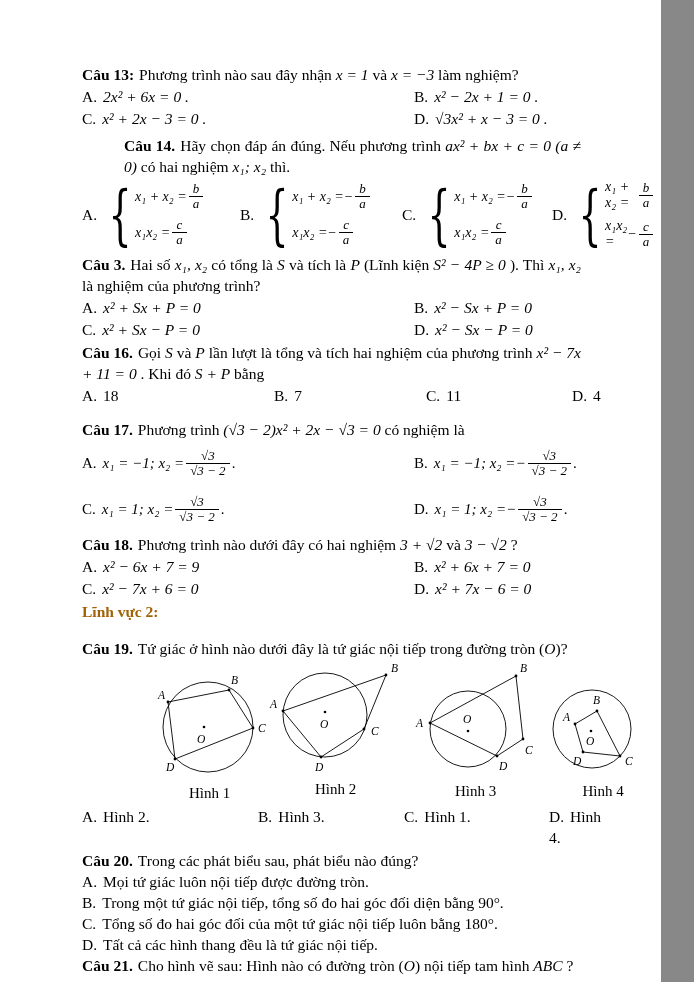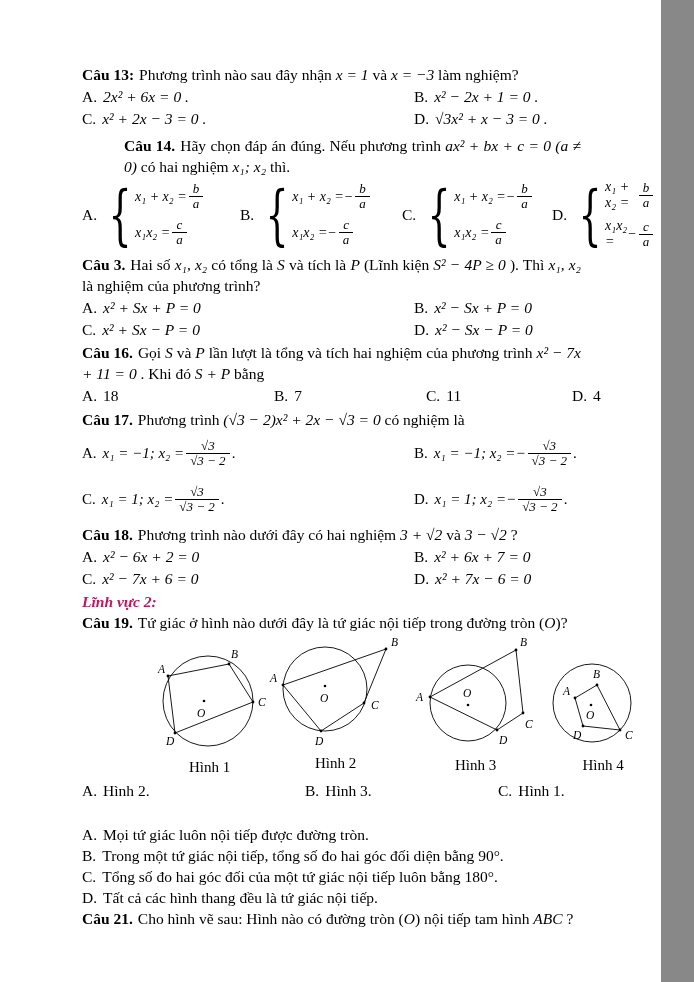--- a/index.html
+++ b/index.html
@@ -8,41 +8,41 @@
     font-family:"Liberation Serif","DejaVu Serif",serif;
     color:#000;font-size:15.5px;line-height:21px;overflow:hidden;
     box-sizing:border-box;padding:64px 80px 0 82px;
   }
   .q{text-align:justify;margin:0;}
   .qlabel{font-weight:bold;margin-right:5px;}
   .m{font-style:italic;}
   .k{margin-right:6px;}
   .cols2{display:grid;grid-template-columns:332px 1fr;row-gap:1px;margin:1px 0 2px 0;}
   .cols4-16{display:grid;grid-template-columns:192px 152px 146px 1fr;margin:1px 0 2px 0;}
-  .cols4-19{display:grid;grid-template-columns:176px 146px 145px 1fr;margin:3px 0 2px 0;gap:47px;}
+  .cols4-19{display:grid;grid-template-columns:176px 146px 145px 1fr;margin:3px 0 2px 0;}
   .sysrow{display:grid;grid-template-columns:158px 162px 150px 1fr;align-items:center;margin:2px 0 4px 0;}
   .sys{display:flex;align-items:center;}
   .brace{display:inline-block;font-size:66px;font-weight:400;line-height:0.9;
          transform:scaleX(0.55);transform-origin:center;margin:0 -6px 0 -4px;
          font-family:"DejaVu Serif",serif;}
   .eqs{display:flex;flex-direction:column;gap:7px;}
   .eq{display:flex;align-items:center;font-size:14px;line-height:16px;}
   .frac{display:inline-block;vertical-align:middle;text-align:center;
         font-size:13px;line-height:14px;margin:0 2px;}
   .frac .num{display:block;padding:0 4px;border-bottom:1px solid #000;}
   .frac .den{display:block;padding:0 4px;}
   .fracline{display:flex;align-items:center;min-height:45px;font-size:15px;}
-  .red{color:#be185d;font-weight:bold;margin:2px 0 0 0;font-style:italic;}
+  .red{color:#a16207;font-weight:bold;margin:2px 0 16px 0;}
   .figrow{position:relative;height:142px;margin-top:2px;}
   .fig{position:absolute;text-align:center;}
   .figcap{font-size:15px;margin-top:0;}
   svg{display:block;}
   svg text{font-family:"Liberation Serif","DejaVu Serif",serif;font-style:italic;font-size:11.5px;}
   .optline{margin:0;}
-  .mt2{margin-top:2px;} .mt4{margin-top:3px;font-family:Liberation Serif, serif;} .mt6{margin-top:6px;margin-left:42px;}
+  .mt2{margin-top:2px;} .mt4{margin-top:13px;font-family:Liberation Serif, serif;} .mt6{margin-top:6px;margin-left:42px;}
 </style>
 </head>
 <body>
 
 <div class="page">
 
   <p class="q"><span class="qlabel">Câu 13:</span><span>Phương trình nào sau đây nhận </span><span class="m">x = 1</span><span> và </span><span class="m">x = −3</span><span> làm nghiệm?</span></p>
   <div class="cols2">
     <div class="optline"><span class="k">A.</span><span class="m">2x² + 6x = 0 .</span></div>
     <div class="optline"><span class="k">B.</span><span class="m">x² − 2x + 1 = 0 .</span></div>
@@ -197,21 +197,21 @@
         <span class="frac m">
           <span class="num">√3</span>
           <span class="den">√3 − 2</span>
         </span>
         <span>.</span>
       </div>
   </div>
 
   <p class="q mt2"><span class="qlabel">Câu 18.</span><span>Phương trình nào dưới đây có hai nghiệm </span><span class="m">3 + √2</span><span> và </span><span class="m">3 − √2</span><span> ?</span></p>
   <div class="cols2">
-    <div class="optline"><span class="k">A.</span><span class="m">x² − 6x + 2 = 0</span></div>
+    <div class="optline"><span class="k">A.</span><span class="m">x² − 6x + 7 = 9</span></div>
     <div class="optline"><span class="k">B.</span><span class="m">x² + 6x + 7 = 0</span></div>
     <div class="optline"><span class="k">C.</span><span class="m">x² − 7x + 6 = 0</span></div>
     <div class="optline"><span class="k">D.</span><span class="m">x² + 7x − 6 = 0</span></div>
   </div>
 
   <p class="red">Lĩnh vực 2:</p>
 
   <p class="q"><span class="qlabel">Câu 19.</span><span>Tứ giác ở hình nào dưới đây là tứ giác nội tiếp trong đường tròn (</span><span class="m">O</span><span>)?</span></p>
 
   <div class="figrow">
@@ -289,20 +289,21 @@
     </div>
   </div>
 
   <div class="cols4-19">
     <div class="optline"><span class="k">A.</span><span>Hình 2.</span></div>
     <div class="optline"><span class="k">B.</span><span>Hình 3.</span></div>
     <div class="optline"><span class="k">C.</span><span>Hình 1.</span></div>
     <div class="optline"><span class="k">D.</span><span>Hình 4.</span></div>
   </div>
 
+  <p class="q"><span class="qlabel">Câu 20.</span><span>Trong các phát biểu sau, phát biểu nào đúng?</span></p>
   <div>
     <div class="optline"><span class="k">A.</span><span>Mọi tứ giác luôn nội tiếp được đường tròn.</span></div>
     <div class="optline"><span class="k">B.</span><span>Trong một tứ giác nội tiếp, tổng số đo hai góc đối diện bằng 90°.</span></div>
     <div class="optline"><span class="k">C.</span><span>Tổng số đo hai góc đối của một tứ giác nội tiếp luôn bằng 180°.</span></div>
     <div class="optline"><span class="k">D.</span><span>Tất cả các hình thang đều là tứ giác nội tiếp.</span></div>
   </div>
 
   <p class="q"><span class="qlabel">Câu 21.</span><span>Cho hình vẽ sau: Hình nào có đường tròn (</span><span class="m">O</span><span>) nội tiếp tam hình </span><span class="m">ABC</span><span> ?</span></p>
 
 </div>

